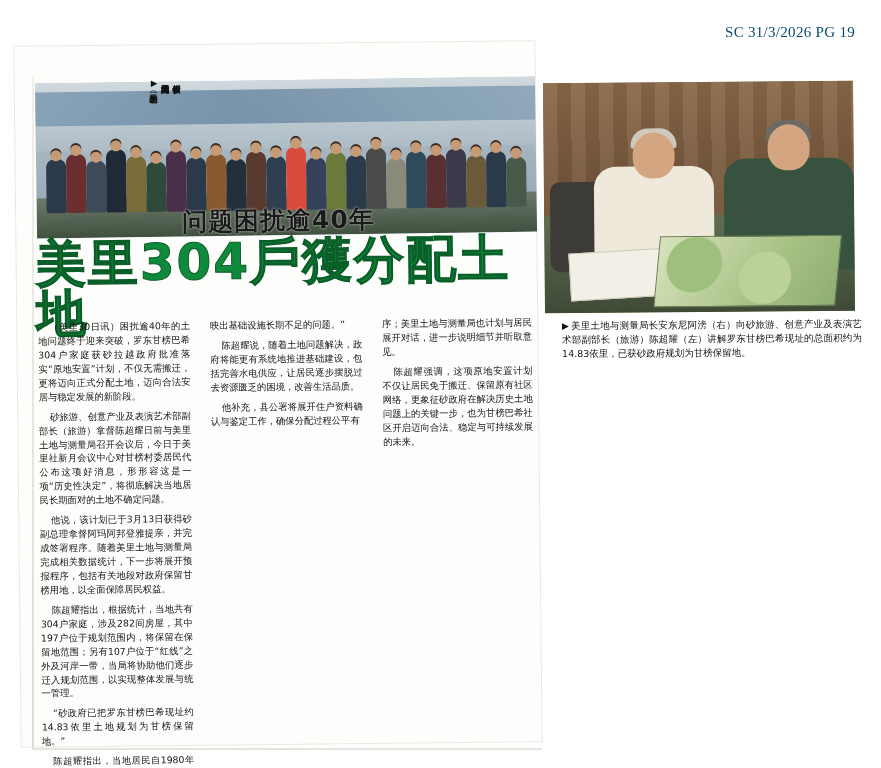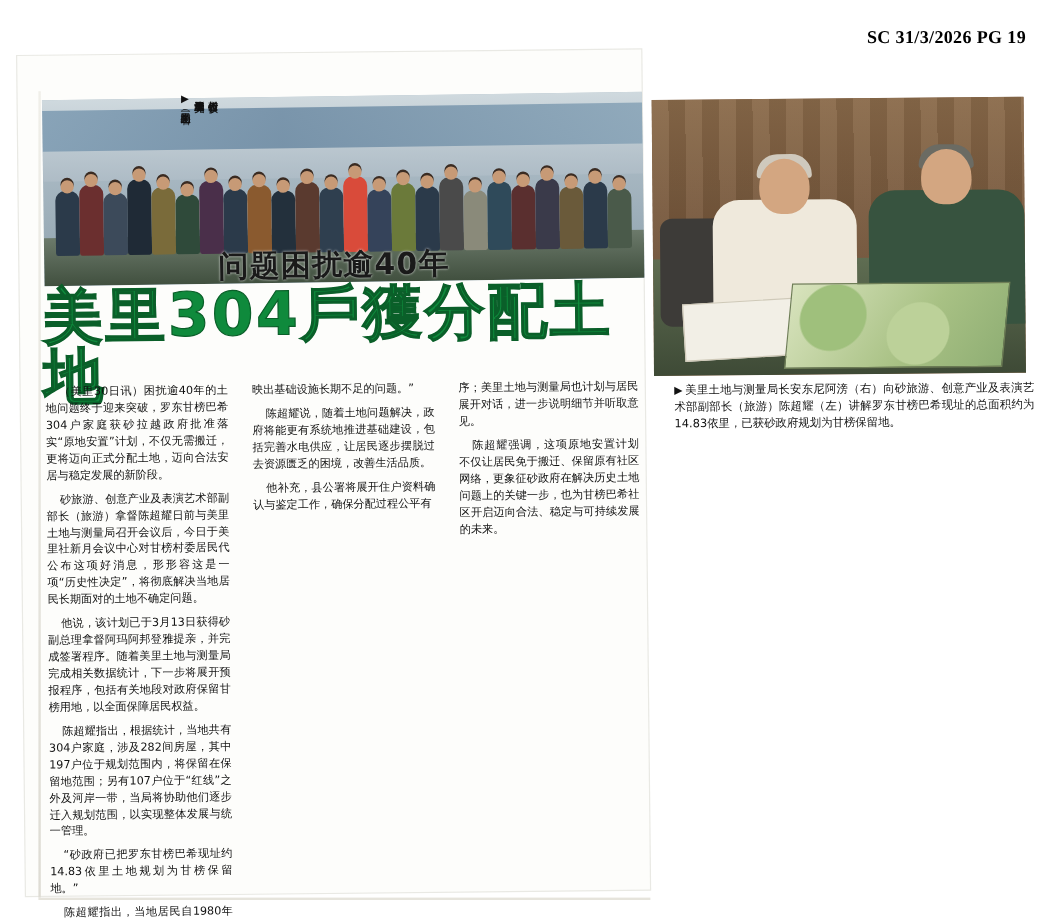--- a/index.html
+++ b/index.html
@@ -15,22 +15,22 @@
     overflow: hidden;
   }
 
   
   .slug {
     position: absolute;
     top: 24px;
     right: 26px;
     font-family: "Liberation Serif", serif;
     font-size: 15px;
-    font-weight: bold;
-    color: #000000;
+    font-weight: normal;
+    color: #0c4a6e;
     letter-spacing: 0.3px;
   }
 
   
   .clipping {
     position: absolute;
     left: 14px;
     top: 36px;
     width: 840px;
     height: 716px;

